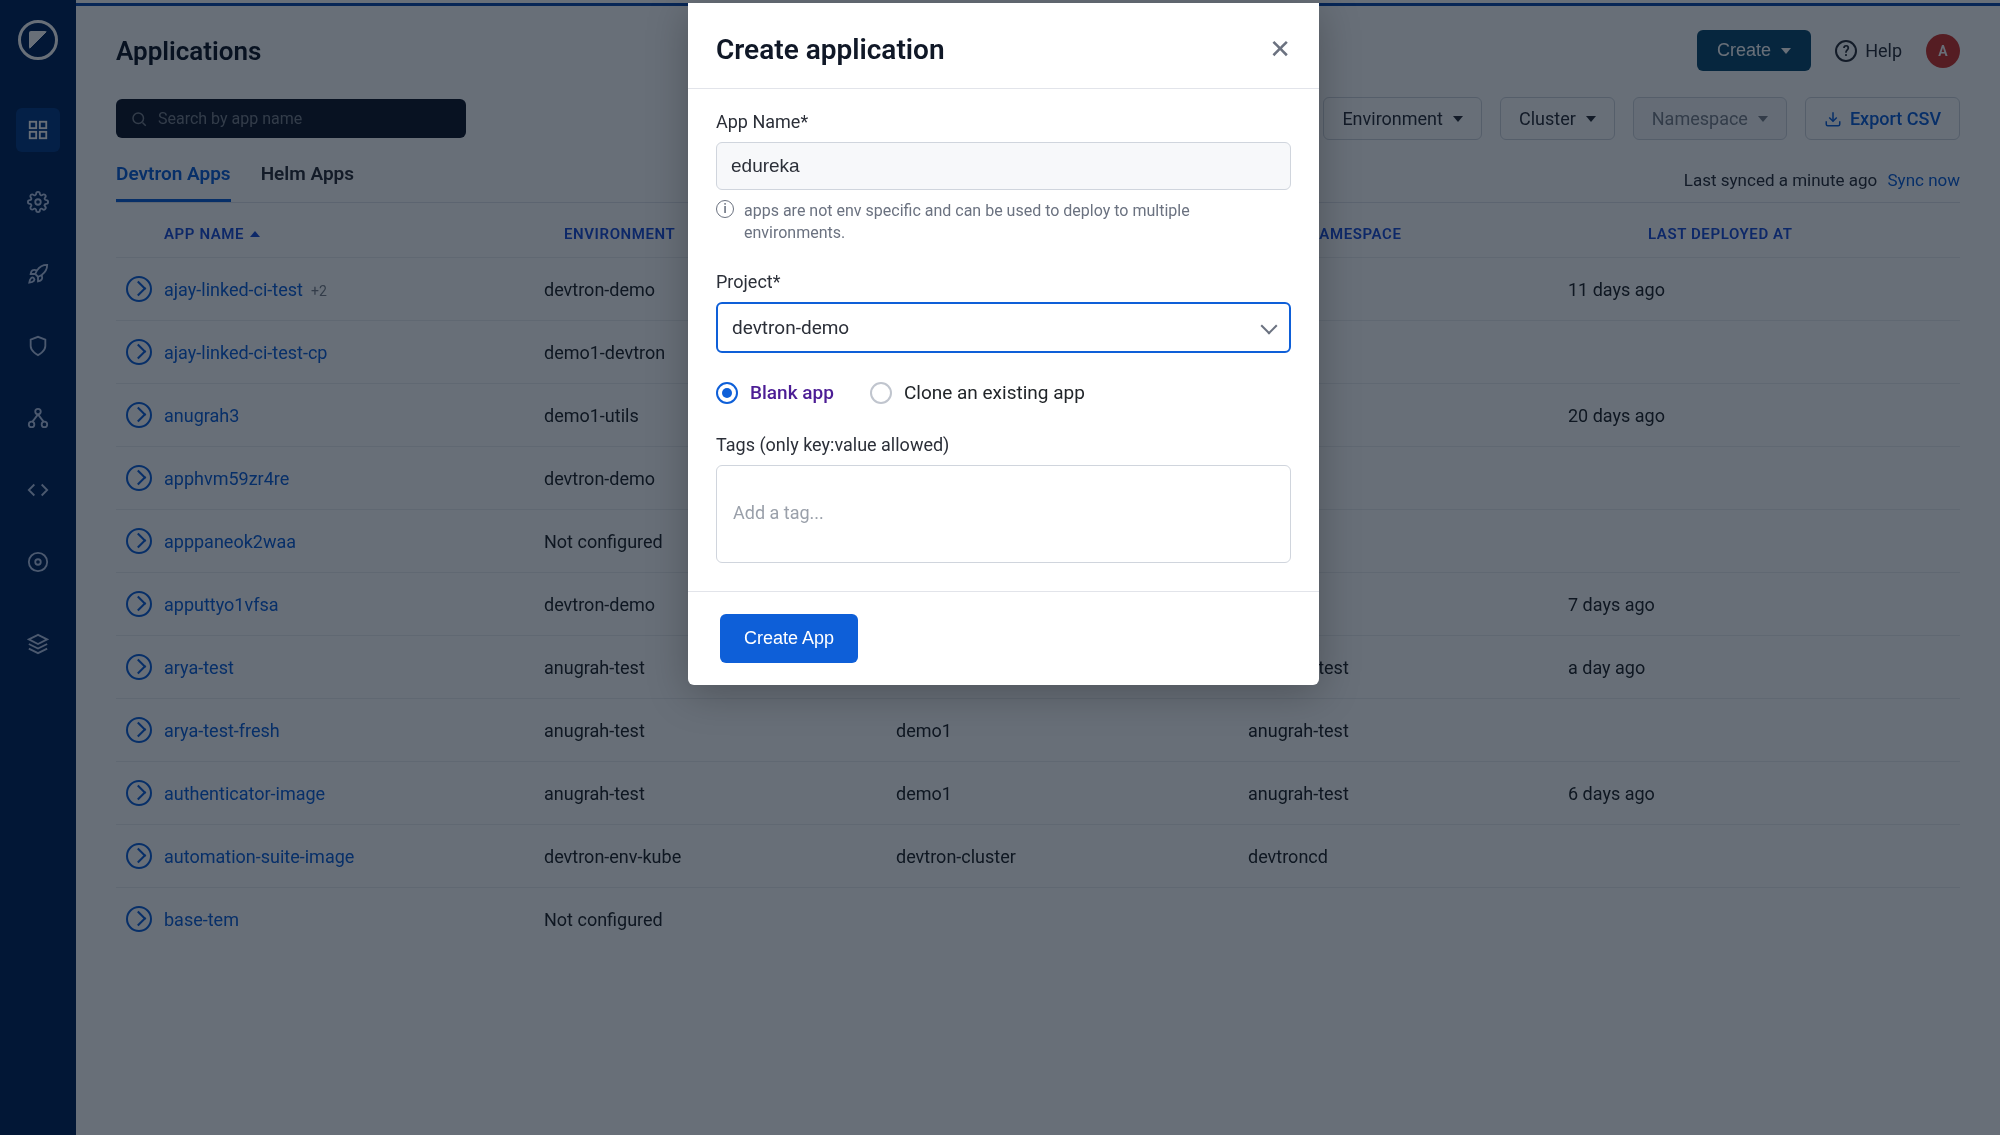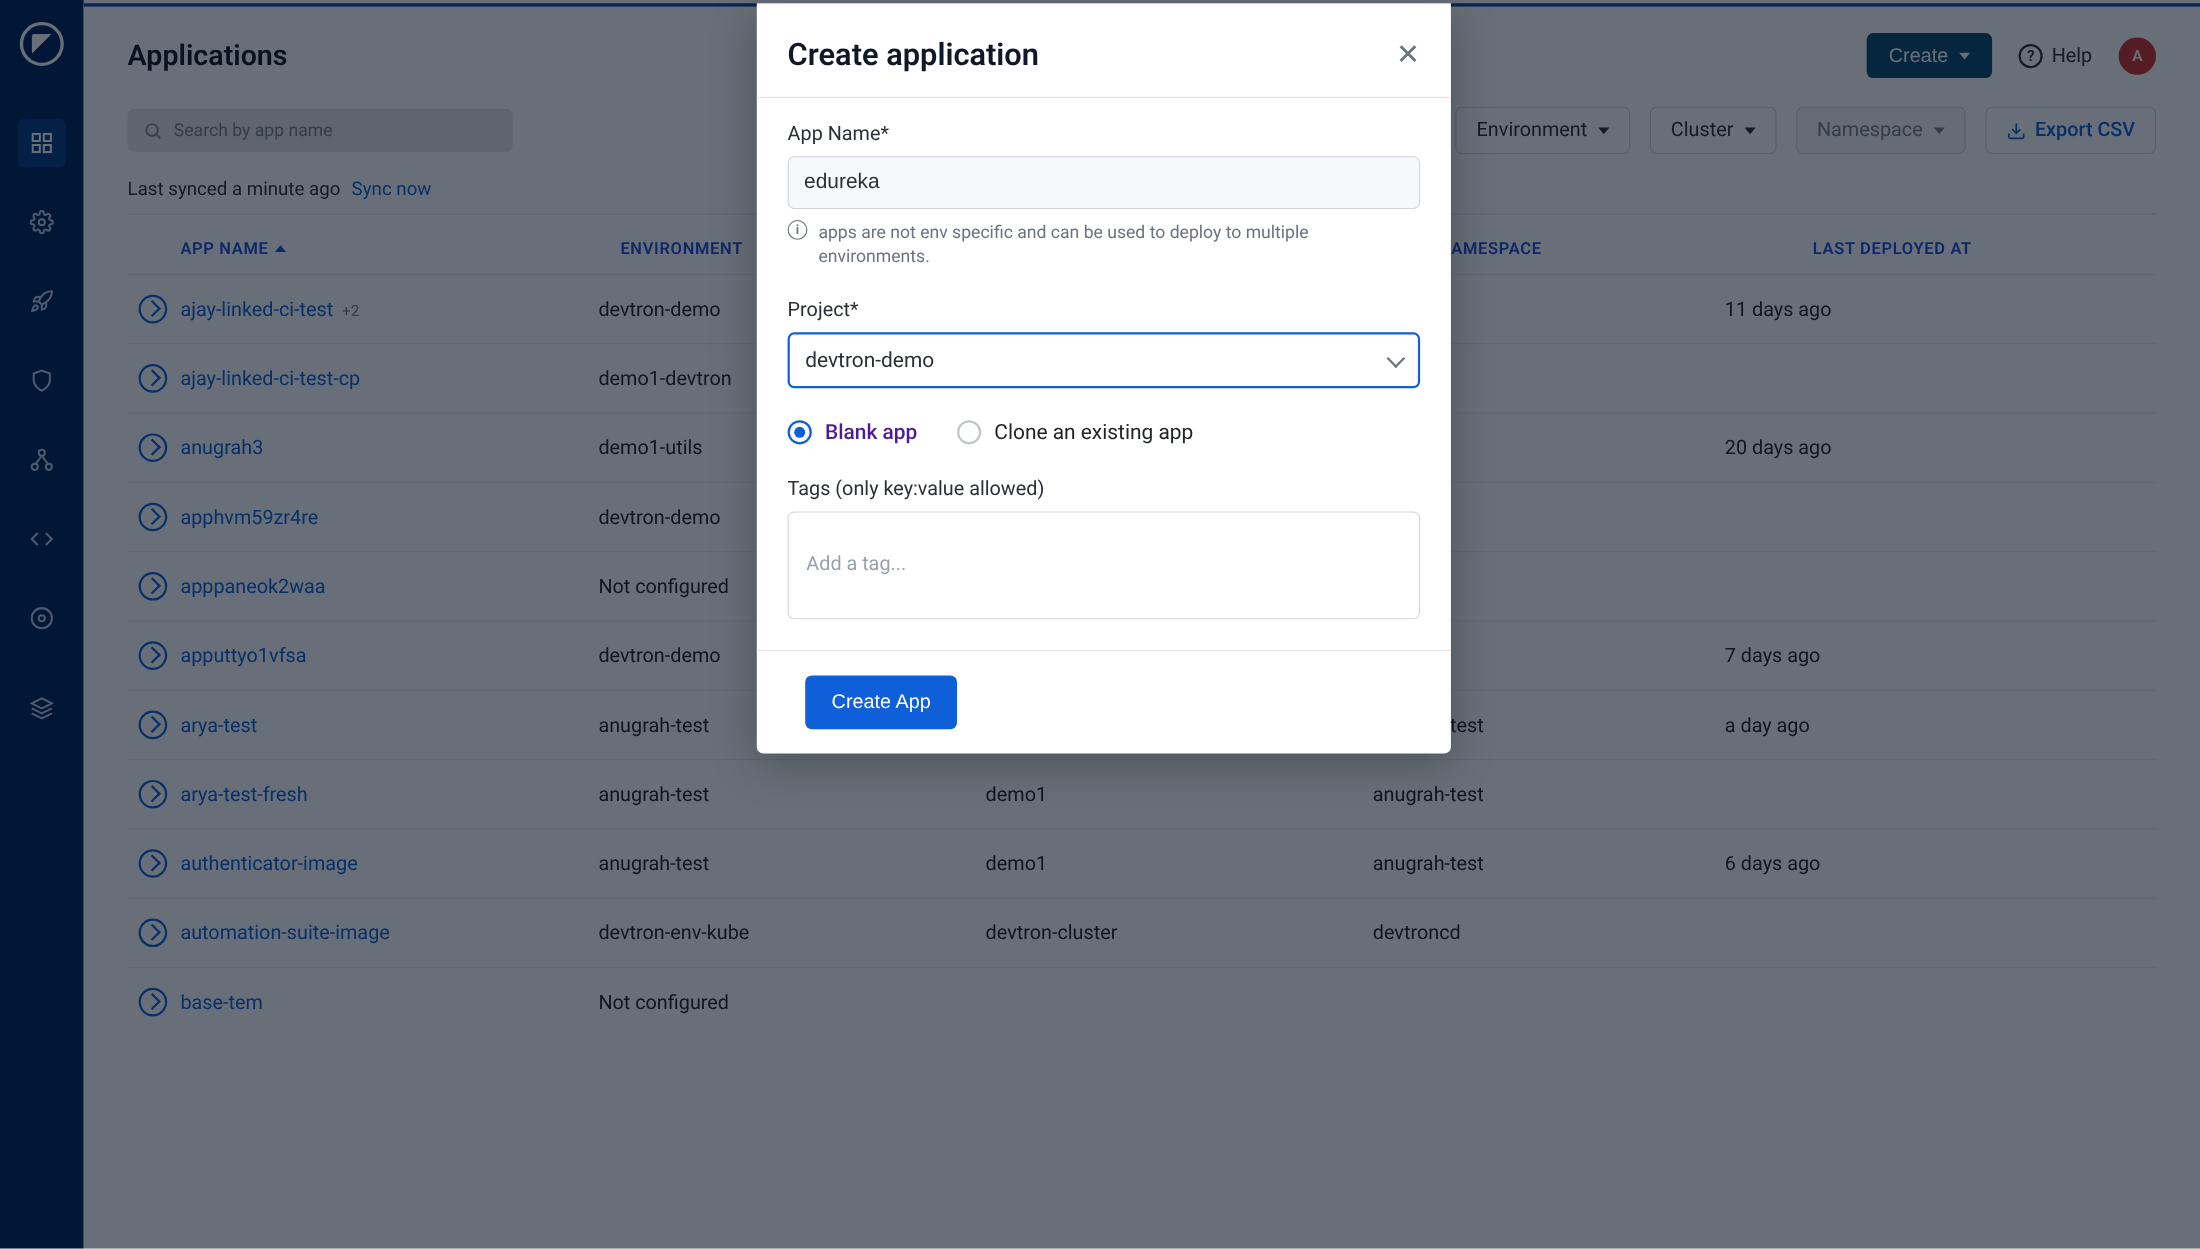--- a/index.html
+++ b/index.html
@@ -66,21 +66,21 @@
 .avatar {
   width: 34px; height: 34px; border-radius: 50%; background: #d0342c; color: #fff;
   display: flex; align-items: center; justify-content: center; font-size: 14px; font-weight: 600;
 }
 
 
 .filters {
   display: flex; align-items: center; gap: 18px; margin-bottom: 22px;
 }
 .search-box {
-  background: #e5e5e5; border-radius: 6px; display: flex; align-items: center;
+  background: #0f172a; border-radius: 6px; display: flex; align-items: center;
   padding: 10px 14px; width: 350px; color: #7a808a;
 }
 .search-box svg { margin-right: 10px; }
 .spacer { flex: 1; }
 .pill {
   border: 1px solid #d0d5dd; border-radius: 6px; padding: 10px 18px; font-size: 18px;
   display: flex; align-items: center; gap: 10px; color: #2b2f38; background: #fff;
 }
 .pill.dim { background: #f7f8fa; color: #7a808a; }
 .export { display: flex; align-items: center; gap: 8px; color: #0e5fd8; font-size: 18px; font-weight: 500;
@@ -178,21 +178,21 @@
   content: ""; width: 10px; height: 10px; background: #0e5fd8; border-radius: 50%;
 }
 .radio-opt.checked .radio-label { color: #4c1d95; font-weight: 500; }
 
 .tags-wrap { margin-top: 30px; }
 .tags-box {
   width: 100%; border: 1px solid #d0d5dd; border-radius: 6px; padding: 36px 16px 18px 16px;
   font-size: 18px; color: #9aa0aa; min-height: 98px;
 }
 
-.modal-foot { border-top: 1px solid #e2e4ea; padding: 22px 44px; }
+.modal-foot { border-top: 1px solid #e2e4ea; padding: 22px 32px; }
 .btn-primary {
   background: #0e5fd8; color: #fff; border: none; border-radius: 6px;
   padding: 14px 24px; font-size: 18px; font-weight: 500;
 }
 
 .caret-down {
   width: 0; height: 0; border-left: 5px solid transparent; border-right: 5px solid transparent;
   border-top: 6px solid currentColor;
 }
 .caret-up-sort {
@@ -315,20 +315,24 @@
       <svg width="18" height="18" viewBox="0 0 24 24" fill="none" stroke="currentColor" stroke-width="2">
           <path d="M21 15v4a2 2 0 0 1-2 2H5a2 2 0 0 1-2-2v-4"></path>
           <polyline points="7 10 12 15 17 10"></polyline>
           <line x1="12" y1="15" x2="12" y2="3"></line>
         </svg>
       <span>Export CSV</span>
     </div>
   </div>
 
   <div class="tabs-row">
+    <div class="tabs">
+      <div class="tab active"><span>Devtron Apps</span></div>
+      <div class="tab"><span>Helm Apps</span></div>
+    </div>
     <div class="sync">
       <span>Last synced a minute ago</span>
       <a href="#"><span>Sync now</span></a>
     </div>
   </div>
 
   <div class="thead">
     <div class="col-app">
       <span>APP NAME</span>
       <span class="caret-up-sort"></span>

